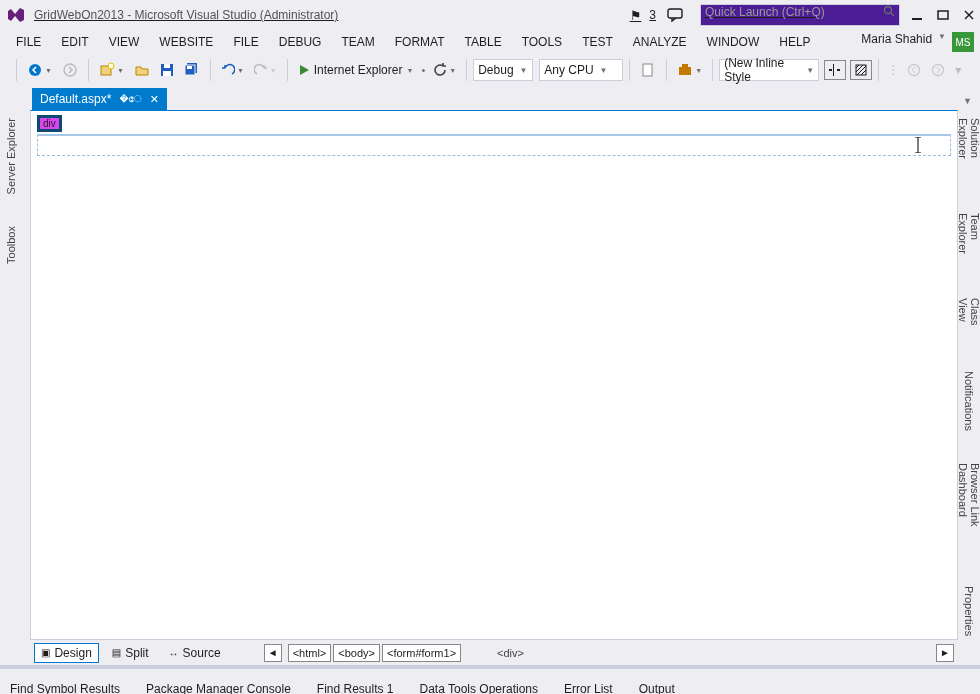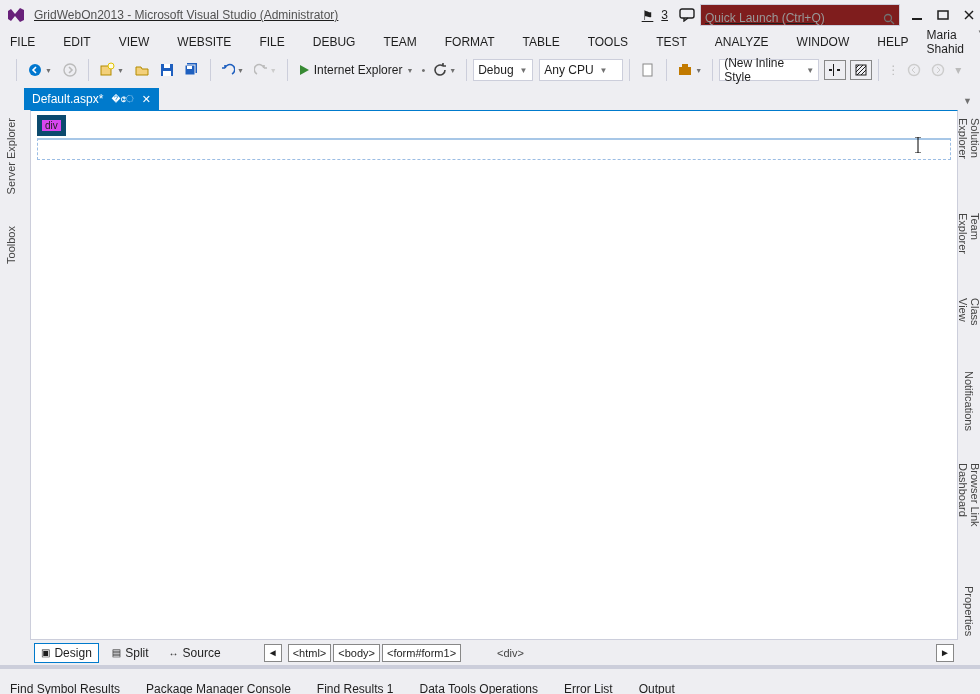--- a/index.html
+++ b/index.html
@@ -4,55 +4,55 @@
 <style>
 * { box-sizing: border-box; margin: 0; padding: 0; font-family: "Segoe UI", Tahoma, sans-serif; }
 body { width: 980px; height: 694px; background: #eeeef2; overflow: hidden; font-size: 12px; color: #1e1e1e; }
 
 
 .titlebar { height: 30px; display: flex; align-items: center; padding: 0 4px; background: #eeeef2; text-decoration: underline; }
 .titlebar .vs-logo { width: 24px; height: 24px; display: flex; align-items: center; justify-content: center; margin-right: 6px; }
 .titlebar .title { flex: none; color: #525252; font-size: 12px; }
 .titlebar .spacer { flex: 1; }
 .titlebar .notif { display: flex; align-items: center; gap: 8px; margin-right: 6px; color: #1e1e1e; }
-.titlebar .search { width: 200px; height: 22px; border: 1px solid #cccedb; background: #7f1d1d; display: flex; align-items: flex-end; padding: 0 4px; color: #999; }
+.titlebar .search { width: 200px; height: 22px; border: 1px solid #cccedb; background: #4c1d95; display: flex; align-items: flex-start; padding: 0 4px; color: #999; margin-left: 12px; }
 .titlebar .search .mag { margin-left: auto; color: #717171; }
 .titlebar .winbtns { display: flex; gap: 12px; margin-left: 10px; }
 .titlebar .winbtn { width: 14px; height: 14px; display:flex; align-items:center; justify-content:center; color:#1e1e1e; }
 
 
-.menubar { height: 24px; display: flex; align-items: center; padding: 0 0; gap: 8px; }
+.menubar { height: 24px; display: flex; align-items: center; padding: 0 6px; gap: 0; }
 .menubar .item { padding: 3px 10px; color: #1e1e1e; font-size: 12px; }
 .menubar .right { margin-left: auto; display: flex; align-items: flex-start; gap: 6px; }
 .userbadge { width: 22px; height: 20px; background: #389738; color: #fff; font-size: 10px; display:flex; align-items:center; justify-content:center; }
 
 
 .toolbar { height: 32px; display: flex; align-items: center; padding: 0 4px; background: #eeeef2; border-bottom: 0; gap: 2px; margin-left: 8px; }
 .tb-sep { width: 1px; height: 22px; background: #cccedb; margin: 0 4px; }
 .tb-btn { height: 22px; min-width: 22px; display: flex; align-items: center; justify-content: center; padding: 0 3px; border: 1px solid transparent; }
 .tb-combo { height: 22px; border: 1px solid #cccedb; background: #fff; display: flex; align-items: center; padding: 0 4px; font-size: 12px; }
 .tb-combo .dd { margin-left: 6px; color: #717171; font-size: 8px; }
 .run-btn { height:22px; display:flex; align-items:center; gap:4px; padding:0 4px; }
 
 
-.tabbar { height: 24px; background: #eeeef2; display: flex; align-items: flex-end; padding-left: 24px; }
+.tabbar { height: 24px; background: #eeeef2; display: flex; align-items: flex-end; padding-left: 32px; }
 .tab { height: 22px; background: #007acc; color: #fff; display: flex; align-items: center; padding: 0 8px; gap: 8px; font-size: 12px; }
 .tab .pin { font-size: 10px; }
 .tab .close { font-size: 11px; }
 .tabbar .dd-end { margin-left:auto; margin-right:8px; color:#717171; font-size:9px; padding-bottom:4px;}
 
 
 .mainrow { display: flex; height: calc(694px - 30px - 24px - 32px - 24px - 22px - 20px - 12px); }
 .vgutter { width: 22px; background: #eeeef2; display:flex; flex-direction:column; align-items:center; padding-top:4px; gap:24px; }
 .vgutter-r { width: 22px; background: #eeeef2; display:flex; flex-direction:column; align-items:center; padding-top:4px; gap:24px; }
 .side-tab { writing-mode: vertical-rl; font-size: 11px; color: #444; padding: 4px 2px; transform: rotate(180deg); }
 .side-tab-r { writing-mode: vertical-rl; font-size: 11px; color: #444; padding: 4px 2px; }
 .editor { flex: 1; background: #fff; border: 1px solid #cccedb; border-top: 1px solid #007acc; position: relative; }
 .editor-inner { position:absolute; left:6px; top:4px; right:6px; }
-.tagchip { display:inline-block; border:5px solid #0c4a6e; background:#d946ef; font-size:10px; padding:0 3px; color:#1e1e1e; }
+.tagchip { display:inline-block; border:3px solid #0c4a6e; background:#d946ef; font-size:10px; padding:0 3px; color:#1e1e1e; }
 .designbox { margin-top:2px; border:1px dashed #9bbde4; border-top:2px solid #a7c7e7; height:22px; background:#fff; }
 
 
 .viewbar { height: 25px; background: #eeeef2; display: flex; align-items: center; padding: 0 4px; gap: 6px; border-top: 0; margin-left:30px; margin-right:22px; }
 .viewbtn { height: 20px; border: 1px solid transparent; display: flex; align-items: center; gap: 4px; padding: 0 6px; font-size: 12px; }
 .viewbtn.active { border: 1px solid #007acc; background: #fff; }
 .breadcrumb { display:flex; align-items:center; gap:2px; }
 .bc-seg { border:1px solid #888; background:#fff; font-size:11px; padding:0 4px; height:18px; display:flex; align-items:center; }
 .bc-plain { font-size:11px; padding:0 4px; color:#444;margin-left:30px; }
 .navbtn { width:18px; height:18px; border:1px solid #888; display:flex; align-items:center; justify-content:center; font-size:10px; background:#fff; }

